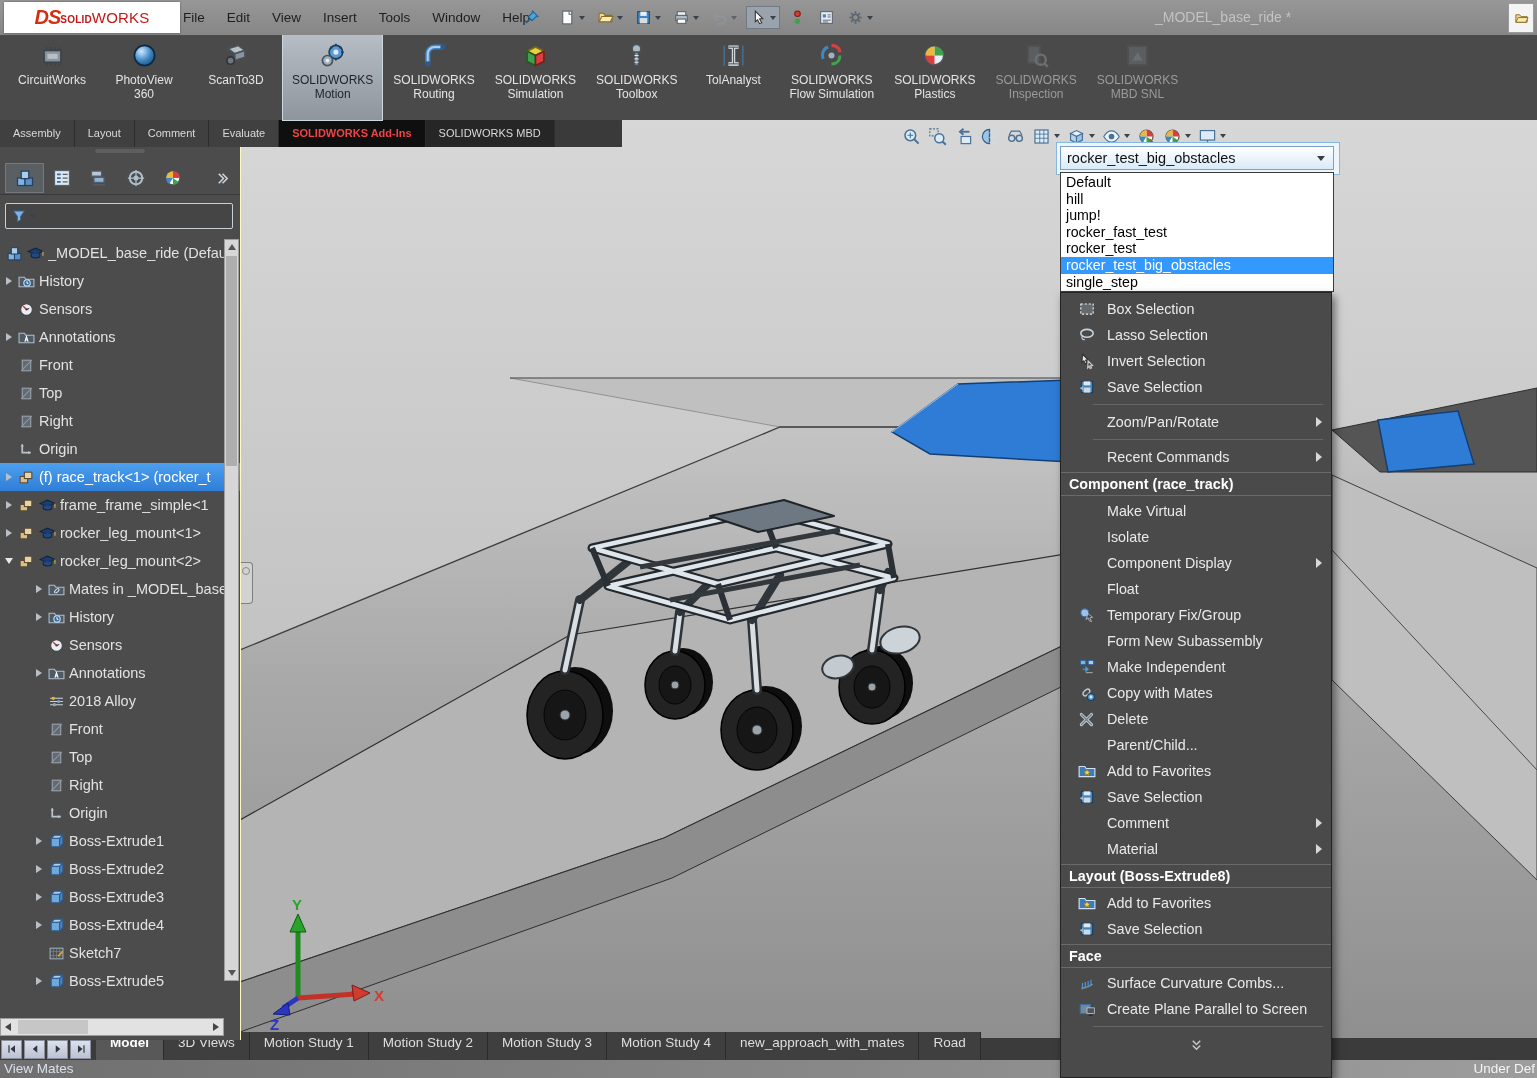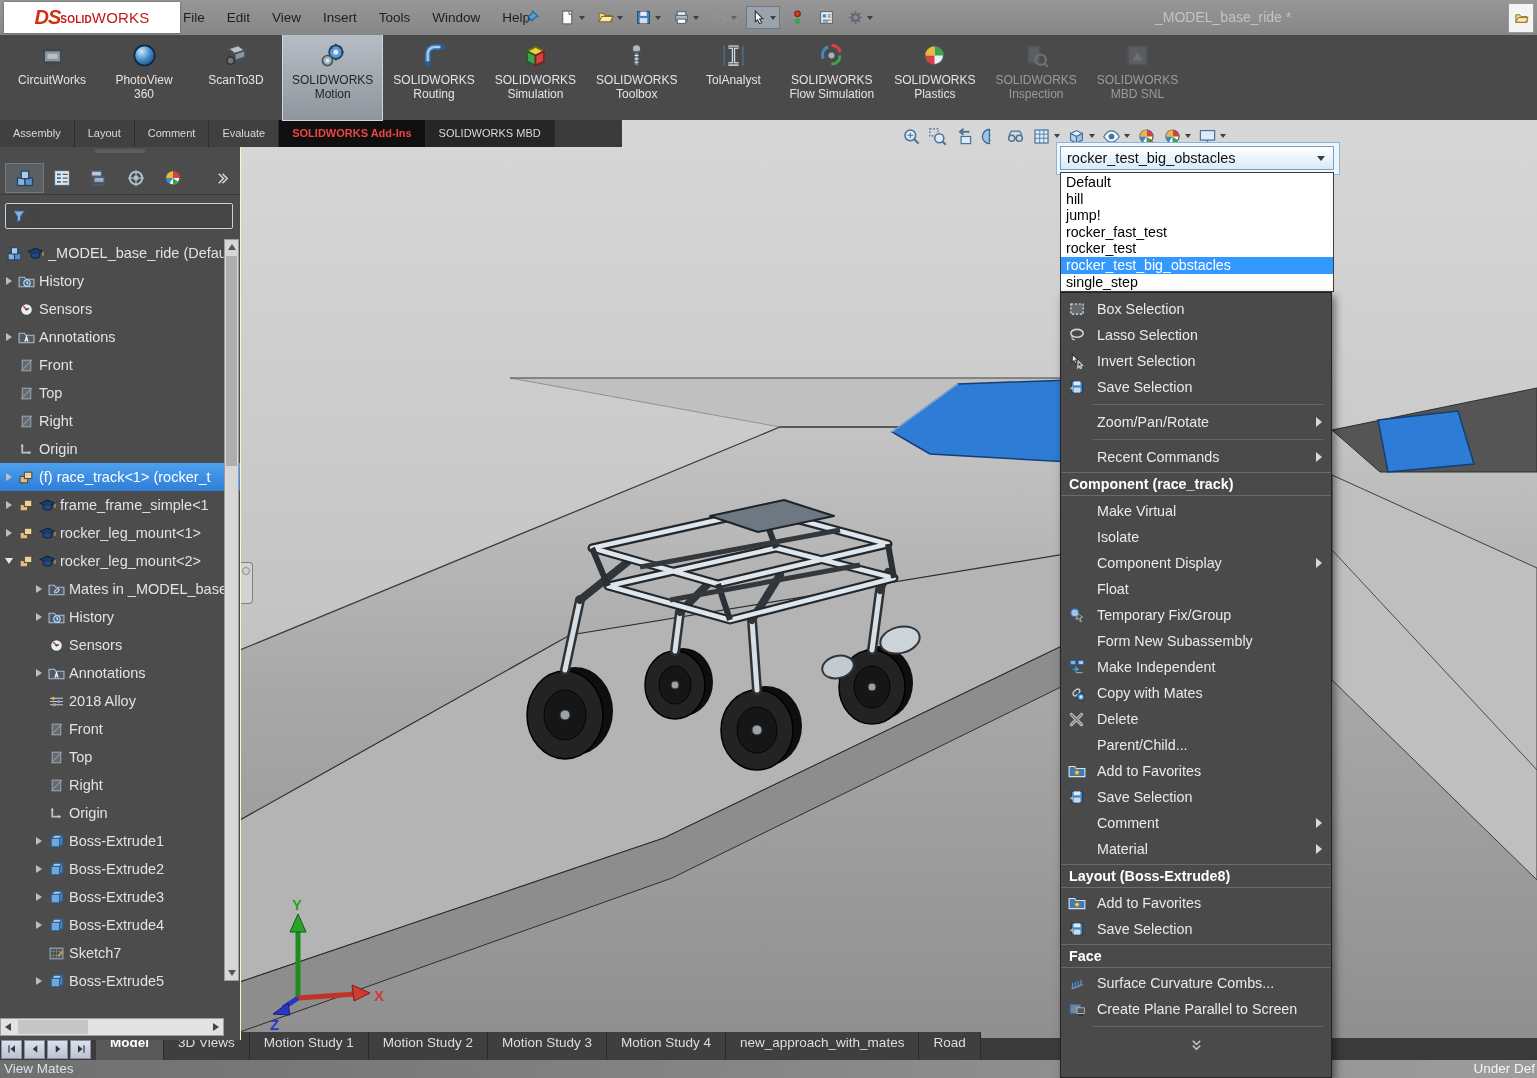--- a/index.html
+++ b/index.html
@@ -98,21 +98,21 @@
             border-right:4.5px solid transparent;border-top:5.5px solid #3c3c3c;}
   .cfg-list{position:absolute;left:1060px;top:172px;width:274px;background:#fff;border:1px solid #3c3c3c;
             z-index:8;box-sizing:border-box;padding:1px 0;}
   .opt{height:16.6px;line-height:16.6px;font-size:14.2px;color:#000;padding-left:5px;white-space:nowrap;overflow:hidden;}
   .opt.sel{background:#3399ff;color:#fff;}
 
   
   .ctxmenu{position:absolute;left:1060px;top:292px;width:272px;height:786px;background:#4a4a4a;
            border:1px solid #242424;box-shadow:3px 4px 8px rgba(0,0,0,.5);z-index:9;box-sizing:border-box;
            overflow:hidden;padding-top:3px;}
-  .mi{position:relative;display:flex;align-items:center;height:26px;padding-left:7px;}
+  .mi{position:relative;display:flex;align-items:center;height:26px;padding-left:17px;}
   .mi .mic{width:29px;min-width:29px;display:flex;justify-content:flex-start;}
   .mi .mlabel{font-size:14.3px;color:#eaeaea;white-space:nowrap;}
   .mhead{font-size:14.3px;font-weight:bold;color:#fff;padding:3px 0 3px 8px;
          border-top:1px solid #6a6a6a;border-bottom:1px solid #6a6a6a;margin:2px 0;}
   .msep{height:1px;background:#656565;margin:4px 8px 4px 32px;}
   .sub{position:absolute;right:9px;top:8px;width:0;height:0;border-top:5px solid transparent;
        border-bottom:5px solid transparent;border-left:6px solid #d8d8d8;}
   .mmore{display:flex;justify-content:center;padding-top:6px;}
 
   

